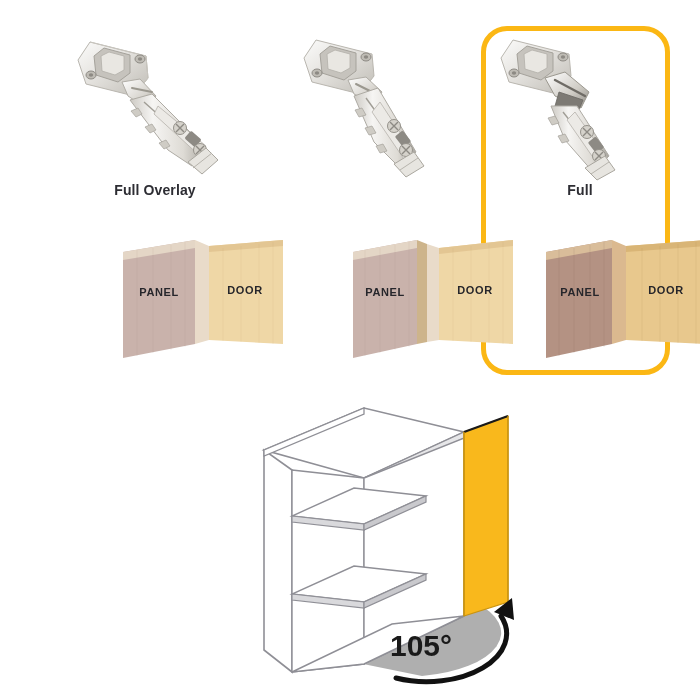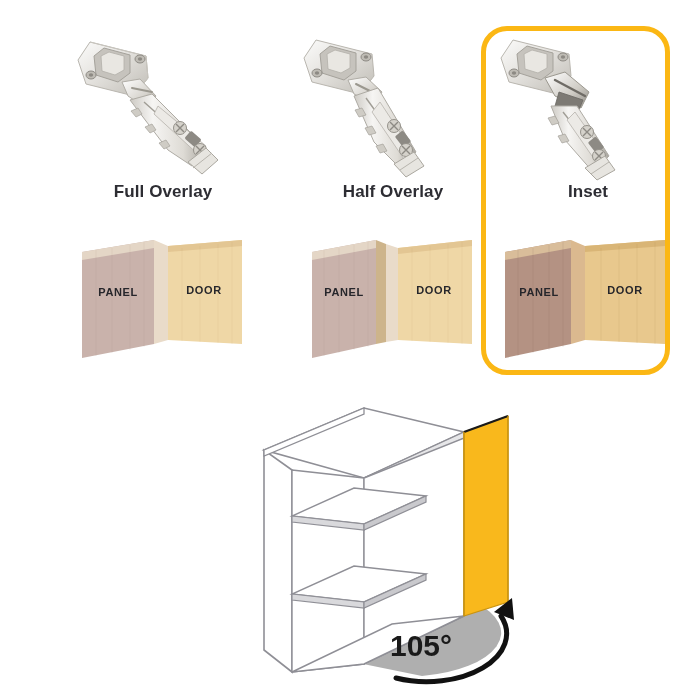--- a/index.html
+++ b/index.html
@@ -45,35 +45,36 @@
     position: absolute;
     left: 0; top: 0;
     width: 190px;
     height: 160px;
   }
   .hinge-art svg { display: block; width: 190px; height: 160px; }
 
   .hinge-caption {
     position: absolute;
     top: 160px;
-    left: 8px;
+    left: 0;
     width: 190px;
     text-align: center;
-    font-size: 17px;
+    font-size: 14px;
     font-weight: bold;
     color: #2d2d33;
     letter-spacing: .1px;
   }
 
   
   .panel-col {
     position: absolute;
     top: 240px;
     width: 136px;
     height: 118px;
+    margin-left: 41px;
   }
   .panel-col.p0 { left: 82px; }
   .panel-col.p1 { left: 312px; }
   .panel-col.p2 { left: 505px; }
   .panel-col svg { display: block; width: 160px; height: 118px; }
 
   .pd-label {
     font-family: "Liberation Sans", sans-serif;
     font-size: 11px;
     font-weight: bold;
@@ -199,21 +200,20 @@
       <path d="M93 122 l-7 2 l4 7 l7 -2 z" fill="#cfccc5" stroke="#a5a29b" stroke-width=".7"></path>
       <circle cx="104" cy="104" r="6.5" fill="#d5d2cb" stroke="#95928b" stroke-width="1"></circle>
       <path d="M100 100 l8 8 M108 100 l-8 8" stroke="#8d8a84" stroke-width="1.4"></path>
       <rect x="106" y="112" width="14" height="10" rx="1.5" transform="rotate(52 113 117)" fill="#8d8a84"></rect>
       <circle cx="116" cy="128" r="6.5" fill="#d5d2cb" stroke="#95928b" stroke-width="1"></circle>
       <path d="M112 124 l8 8 M120 124 l-8 8" stroke="#8d8a84" stroke-width="1.4"></path>
       <path d="M104 142 L124 130 L134 144 L116 155 Z" fill="#e7e5e0" stroke="#aaa79f" stroke-width="1"></path>
       <path d="M110 148 L128 136" stroke="#b7b4ad" stroke-width="1"></path>
     </svg>
   </div>
-  <div class="hinge-caption">Half Overlay</div>
 </div>
 
 <div class="hinge-col c2">
   <div class="hinge-art">
     <svg viewBox="0 0 190 160" xmlns="http://www.w3.org/2000/svg">
       <defs>
         <linearGradient id="mtl-a2" x1="0" y1="0" x2="1" y2="1">
           <stop offset="0%" stop-color="#fbfbfa"></stop>
             <stop offset="45%" stop-color="#e4e2de"></stop>
             <stop offset="100%" stop-color="#bfbcb5"></stop>
@@ -248,21 +248,21 @@
       <path d="M80 112 l-7 2 l4 7 l7 -2 z" fill="#cfccc5" stroke="#a5a29b" stroke-width=".7"></path>
       <circle cx="102" cy="110" r="6.5" fill="#d5d2cb" stroke="#95928b" stroke-width="1"></circle>
       <path d="M98 106 l8 8 M106 106 l-8 8" stroke="#8d8a84" stroke-width="1.4"></path>
       <rect x="104" y="118" width="14" height="10" rx="1.5" transform="rotate(52 111 123)" fill="#8d8a84"></rect>
       <circle cx="114" cy="134" r="6.5" fill="#d5d2cb" stroke="#95928b" stroke-width="1"></circle>
       <path d="M110 130 l8 8 M118 130 l-8 8" stroke="#8d8a84" stroke-width="1.4"></path>
       <path d="M100 146 L120 134 L130 148 L112 158 Z" fill="#e7e5e0" stroke="#aaa79f" stroke-width="1"></path>
       <path d="M106 152 L124 140" stroke="#b7b4ad" stroke-width="1"></path>
     </svg>
   </div>
-  <div class="hinge-caption">Inset</div>
+  <div class="hinge-caption">Full</div>
 </div>
 
 <div class="panel-col p0">
   <svg viewBox="0 0 160 118" xmlns="http://www.w3.org/2000/svg">
 
     <polygon points="0,12 72,0 72,104 0,118" fill="#c9b2ab"></polygon>
     <polygon points="0,12 72,0 72,8 0,20" fill="#e4d6c6"></polygon>
 
     <polygon points="72,0 86,6 86,100 72,104" fill="#e9dbc9"></polygon>
 

